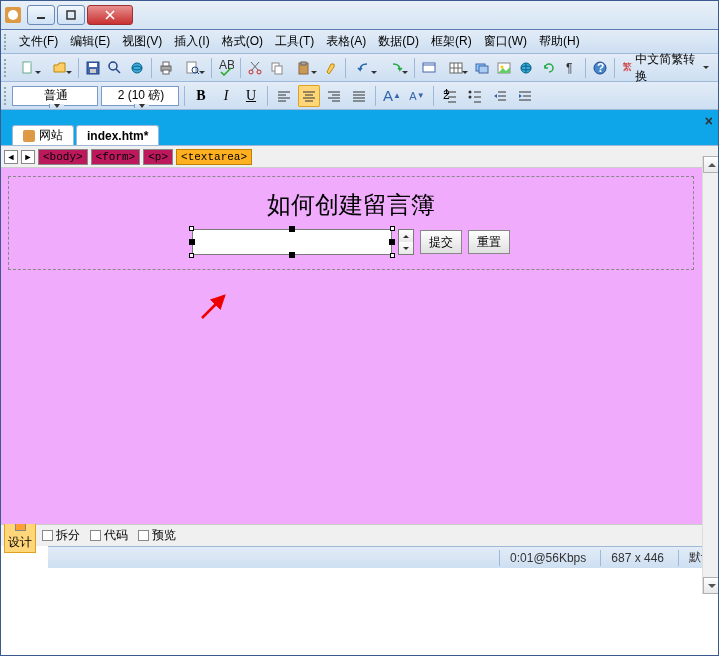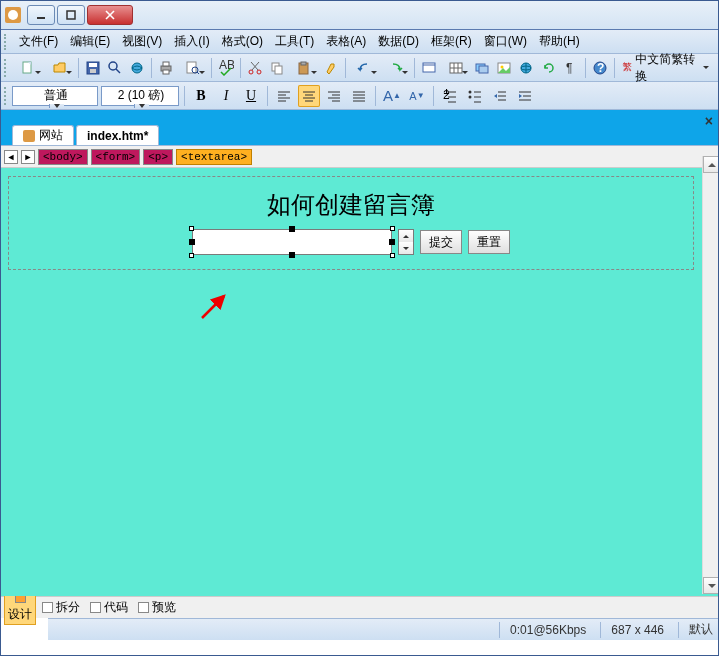--- a/index.html
+++ b/index.html
@@ -48,21 +48,21 @@
 .doctab .ico { width:12px; height:12px; background:#d94; border-radius:2px;}
 .doctabs .close-x { position: absolute; right: 6px; top: 3px; font-size: 14px; cursor: pointer; color: #333; font-weight: bold; }
 
 
 .breadcrumb { height: 22px; background: #f0f0f0; border-bottom: 1px solid #ccc; display: flex; align-items: center; padding: 0 4px; gap: 3px; }
 .bc-nav { width: 14px; height: 14px; border: 1px solid #888; background: #fff; display:flex; align-items:center; justify-content:center; cursor:pointer; font-size:9px; }
 .bc-tag { padding: 1px 4px; border: 1px solid #888; background: #be185d; font-family: "Courier New", monospace; font-size: 11px; cursor: pointer; }
 .bc-tag.sel { background: #ffb020; border-color: #c08000; }
 
 
-.canvas { position: relative; height: 428px; background: #5eead4; overflow: auto; border-right: 17px solid transparent; }
+.canvas { position: relative; height: 356px; background: #f0abfc; overflow: auto; border-right: 17px solid transparent; }
 .scrollbar-v { position: absolute; right: 0; top: 156px; width: 17px; height: 438px; background: #f0f0f0; border-left: 1px solid #ddd; }
 .scroll-btn { width: 17px; height: 17px; background: linear-gradient(#fefefe,#e8e8e8); border: 1px solid #b0b0b0; display:flex;align-items:center;justify-content:center; cursor:pointer;}
 .scroll-btn::after{content:"";border-left:4px solid transparent;border-right:4px solid transparent;}
 .scroll-btn.up::after{border-bottom:4px solid #555;}
 .scroll-btn.down{position:absolute;bottom:0;}
 .scroll-btn.down::after{border-top:4px solid #555;}
 
 .form-outline { margin: 8px; border: 1px dashed #888; padding: 4px 4px 14px 4px; }
 .page-heading { text-align: center; font-size: 24px; font-family: SimSun, serif; padding: 8px 0; }
 .form-label { font-size: 14px; font-family: SimSun, serif; padding: 6px 0 12px 2px; }

